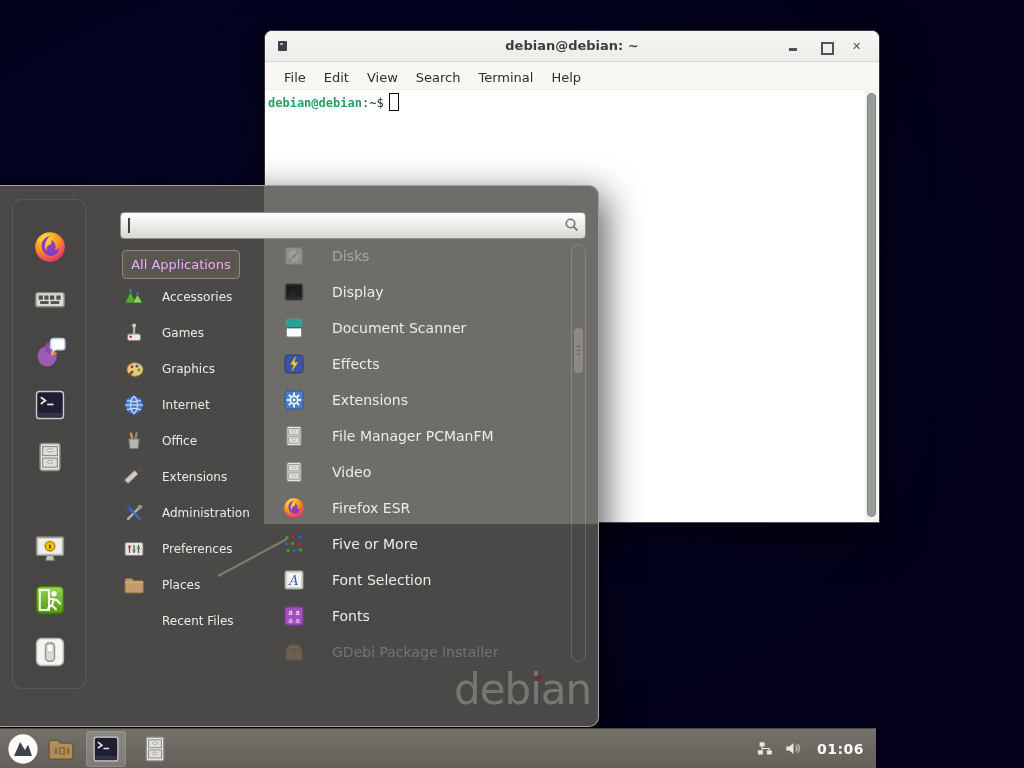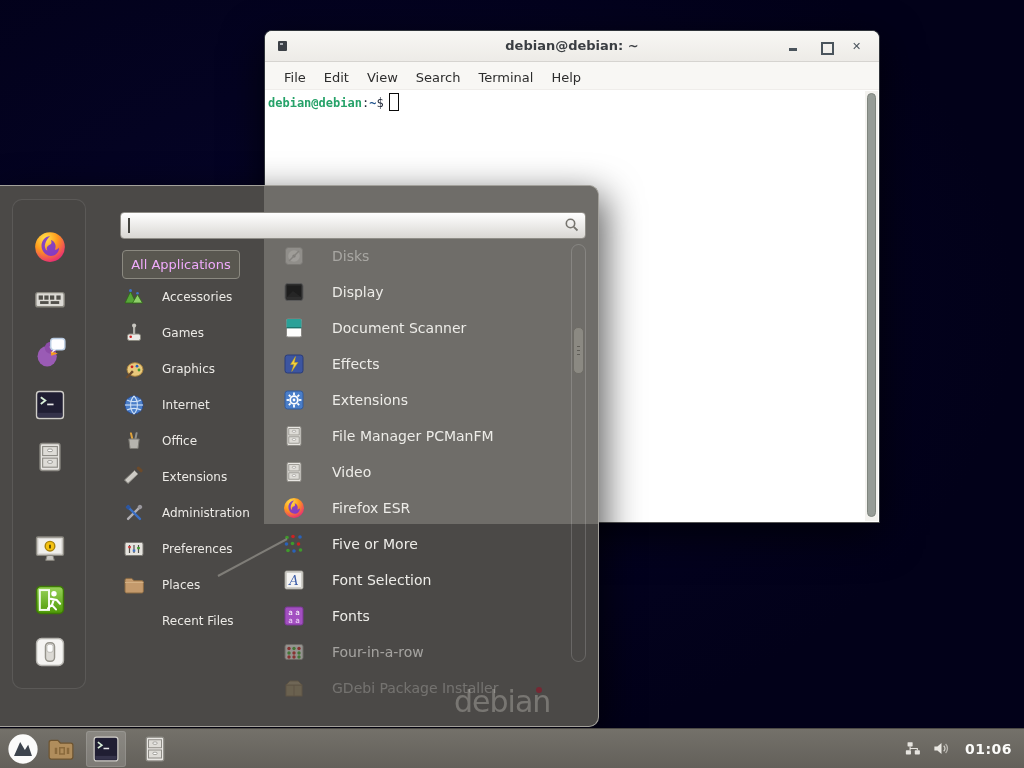--- a/index.html
+++ b/index.html
@@ -56,22 +56,22 @@
     background:#4b4947;
     border:1px solid #a3a19b; border-left:none;
     border-radius:0 10px 10px 0;
     box-shadow:6px 10px 36px rgba(0,0,0,.65);
     overflow:hidden;
   }
   .overlay-light { position:absolute; left:264px; top:0; width:335px; height:338px;
     background:rgba(240,237,229,.22); border-top-right-radius:10px; pointer-events:none; }
 
   .watermark {
-    position:absolute; left:454px; top:492px; height:48px; line-height:48px;
-    font-size:30px; letter-spacing:-1px; font-weight:500;
+    position:absolute; left:454px; top:480px; height:48px; line-height:48px;
+    font-size:42px; letter-spacing:-1px; font-weight:500;
     color:rgba(226,223,216,.30); pointer-events:none;
   }
   .wm-dot { position:absolute; left:82px; top:9px; width:6px; height:6px; border-radius:50%;
     background:#7e2230; opacity:.85; }
 
   .favorites {
     position:absolute; left:12px; top:13px; width:74px; height:490px;
     border:1px solid rgba(255,255,255,.10); border-radius:10px;
     background:rgba(0,0,0,.04);
   }
@@ -109,21 +109,21 @@
     position:absolute; left:1px; right:1px; top:82px; height:47px;
     background:#8b8982; border:1px solid #6e6c66; border-radius:5px;
   }
   .thumb-grip { position:absolute; left:3px; right:3px; top:18px; height:10px;
     background:repeating-linear-gradient(#5f5d57 0 1.5px, transparent 1.5px 4px); }
 
   .pointer-trail { position:absolute; left:215px; top:350px; pointer-events:none; }
 
   
   .taskbar {
-    position:absolute; left:0; top:728px; width:1024px; height:40px;
+    position:absolute; left:0; top:728px; width:876px; height:40px;
     background:linear-gradient(#74716a,#63605a);
     border-top:1px solid #4c4a45;
     display:flex; align-items:center; padding:0 6px;
   }
   .tb-btn { display:flex; align-items:center; justify-content:center; height:36px; border-radius:3px; }
   .tb-active { background:rgba(255,255,255,.17); box-shadow:inset 0 0 0 1px rgba(255,255,255,.12); width:40px; }
   .tb-spacer { flex:1; }
   .tb-clock { font-size:14px; font-weight:bold; color:#fcfcfa; margin:0 6px 0 8px; letter-spacing:.5px; }
 </style>
 </head>
@@ -445,37 +445,20 @@
         </svg>
       <span>Font Selection</span>
     </div>
     <div class="app-row">
       <svg class="icon24" viewBox="0 0 24 24">
           <rect x="3" y="3" width="18" height="18" rx="2" fill="#a24fc0" stroke="#7a3796"></rect>
           <text x="12" y="10.6" font-size="7.5" font-family="DejaVu Sans, sans-serif" fill="#fff" text-anchor="middle">a a</text>
           <text x="12" y="18.6" font-size="7.5" font-family="DejaVu Sans, sans-serif" fill="#f0d8f8" text-anchor="middle">a a</text>
         </svg>
       <span>Fonts</span>
-    </div>
-    <div class="app-row dim55">
-      <svg class="icon24" viewBox="0 0 24 24">
-          <rect x="3" y="4.5" width="18" height="15" rx="2" fill="#d3d1cc" stroke="#8a8880"></rect>
-          <g>
-            <circle cx="7" cy="8.5" r="1.7" fill="#b82222"></circle>
-            <circle cx="12" cy="8.5" r="1.7" fill="#3f9a2c"></circle>
-            <circle cx="17" cy="8.5" r="1.7" fill="#b82222"></circle>
-            <circle cx="7" cy="13" r="1.7" fill="#3f9a2c"></circle>
-            <circle cx="12" cy="13" r="1.7" fill="#b82222"></circle>
-            <circle cx="17" cy="13" r="1.7" fill="#3f9a2c"></circle>
-            <circle cx="7" cy="17" r="1.7" fill="#b82222"></circle>
-            <circle cx="12" cy="17" r="1.7" fill="#b82222"></circle>
-            <circle cx="17" cy="17" r="1.7" fill="#3f9a2c"></circle>
-          </g>
-        </svg>
-      <span>Four-in-a-row</span>
     </div>
     <div class="app-row dim25">
       <svg class="icon24" viewBox="0 0 24 24">
           <rect x="4" y="9" width="16" height="11" fill="#c9a86a" stroke="#96753d"></rect>
           <path d="M4 9 l4 -4 h8 l4 4 Z" fill="#dbbd85" stroke="#96753d"></path>
           <line x1="12" y1="9" x2="12" y2="20" stroke="#96753d"></line>
         </svg>
       <span>GDebi Package Installer</span>
     </div>
   </div>

